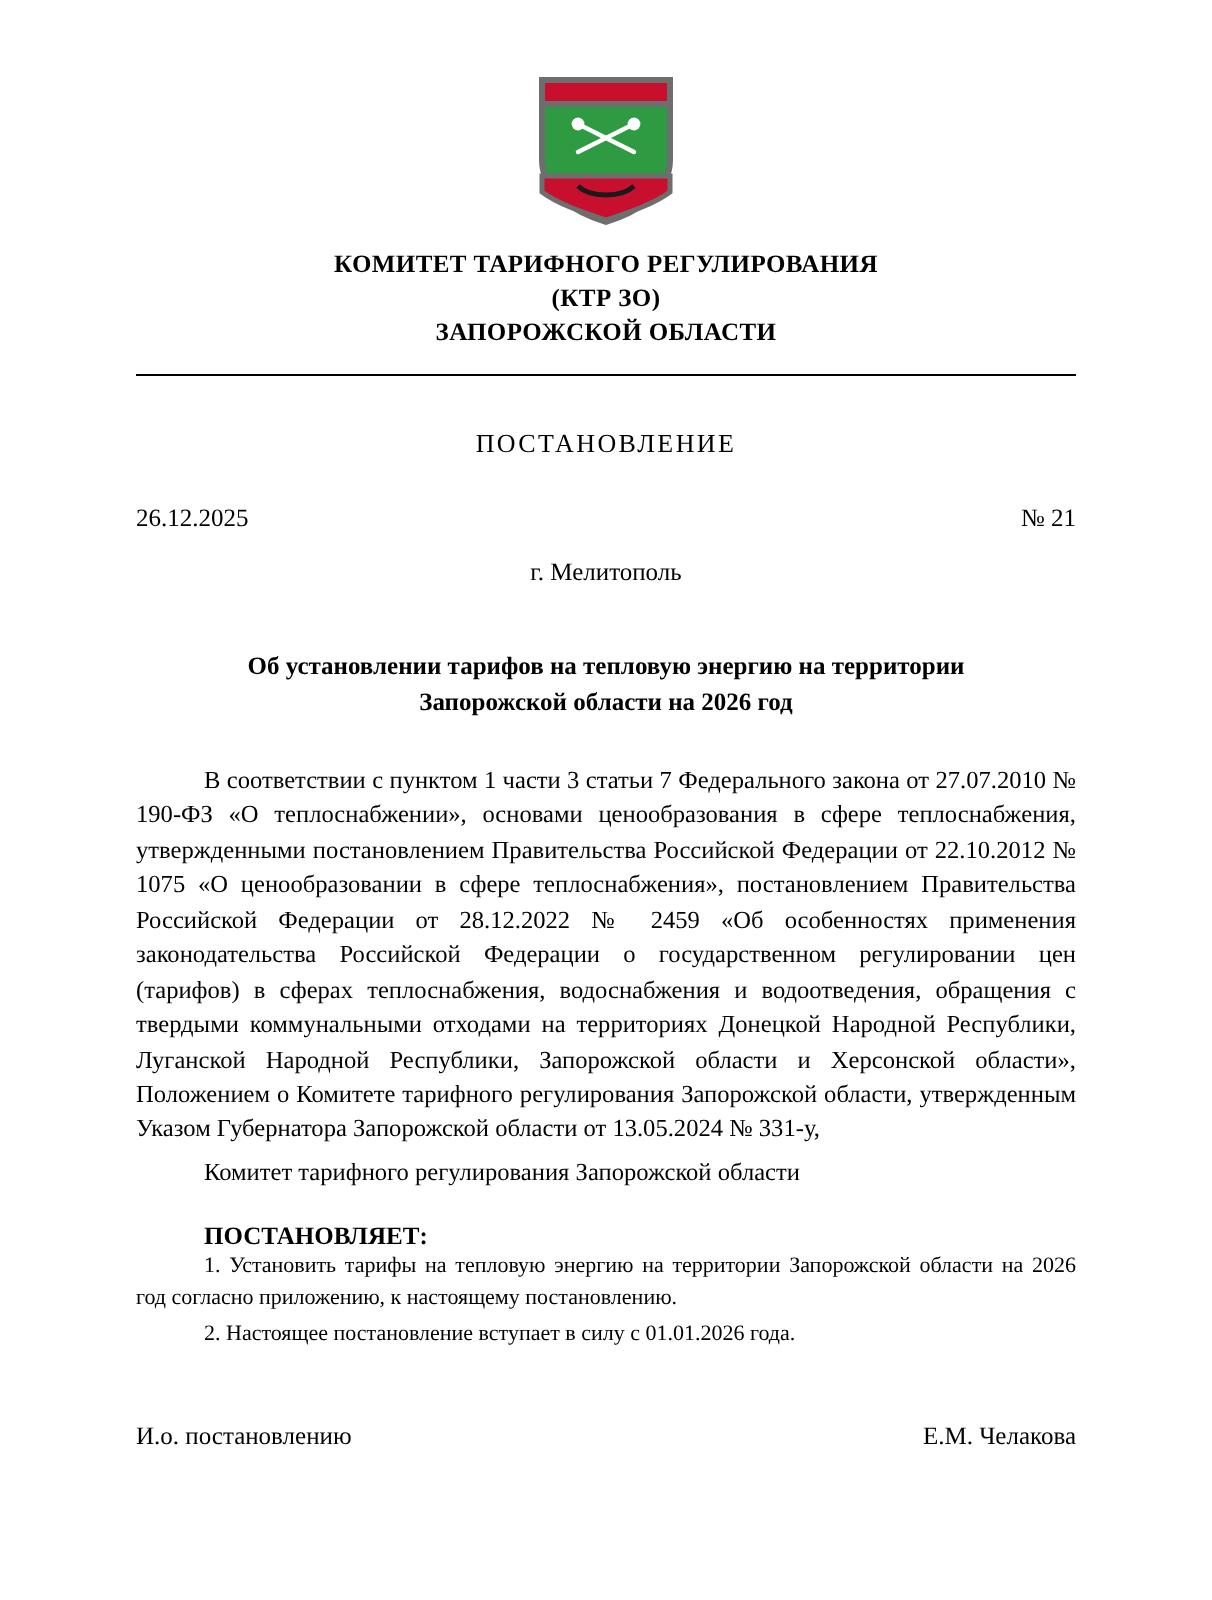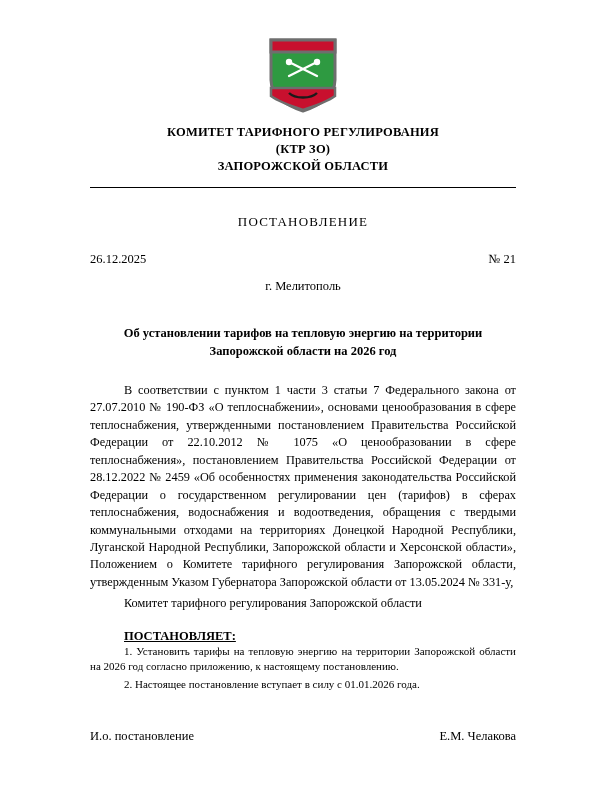--- a/index.html
+++ b/index.html
@@ -12,21 +12,21 @@
     height: 800px;
     font-family: "Liberation Serif", serif;
     color: #000000;
     position: relative;
     overflow: hidden;
   }
   .page {
     width: 606px;
     height: 800px;
     box-sizing: border-box;
-    padding: 0 90px;
+    padding: 0 68px;
     position: relative;
   }
 
   
   .emblem-wrap {
     display: flex;
     justify-content: center;
     padding-top: 36px;
   }
   .emblem {
@@ -103,21 +103,20 @@
     margin: 0;
     text-indent: 34px;
   }
   .body-text p + p { margin-top: 4px; }
 
   .resolve-word {
     font-weight: bold;
     font-size: 12.5px;
     margin-top: 16px;
     text-indent: 34px;
-    text-decoration: underline;
   }
   .resolve-list p {
     text-indent: 34px;
     margin: 0;
     font-size: 11px;
     line-height: 1.42;
     text-align: justify;
   }
   .resolve-list p + p { margin-top: 2px; }
 
@@ -179,17 +178,17 @@
   </div>
 
   <div class="resolve-word">ПОСТАНОВЛЯЕТ:</div>
 
   <div class="resolve-list">
     <p>1. Установить тарифы на тепловую энергию на территории Запорожской области на 2026 год согласно приложению, к настоящему постановлению.</p>
     <p>2. Настоящее постановление вступает в силу с 01.01.2026 года.</p>
   </div>
 
   <div class="sign-row">
-    <span>И.о. постановление</span>
+    <span>И.о. постановлению</span>
     <span>Е.М. Челакова</span>
   </div>
 
 </div>
 
 </body></html>

